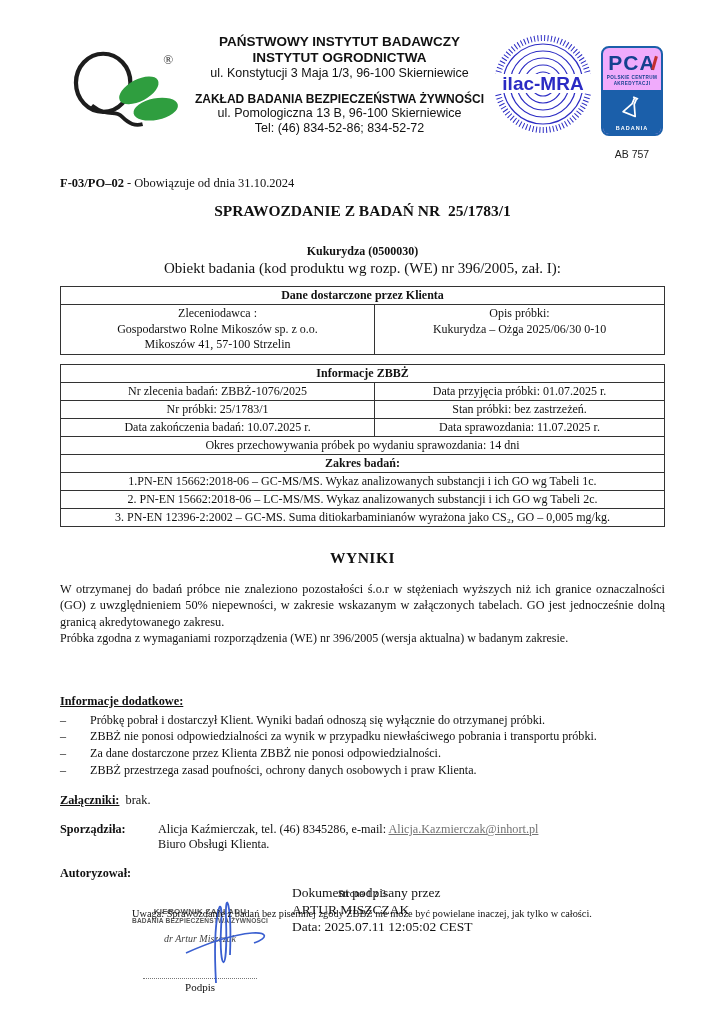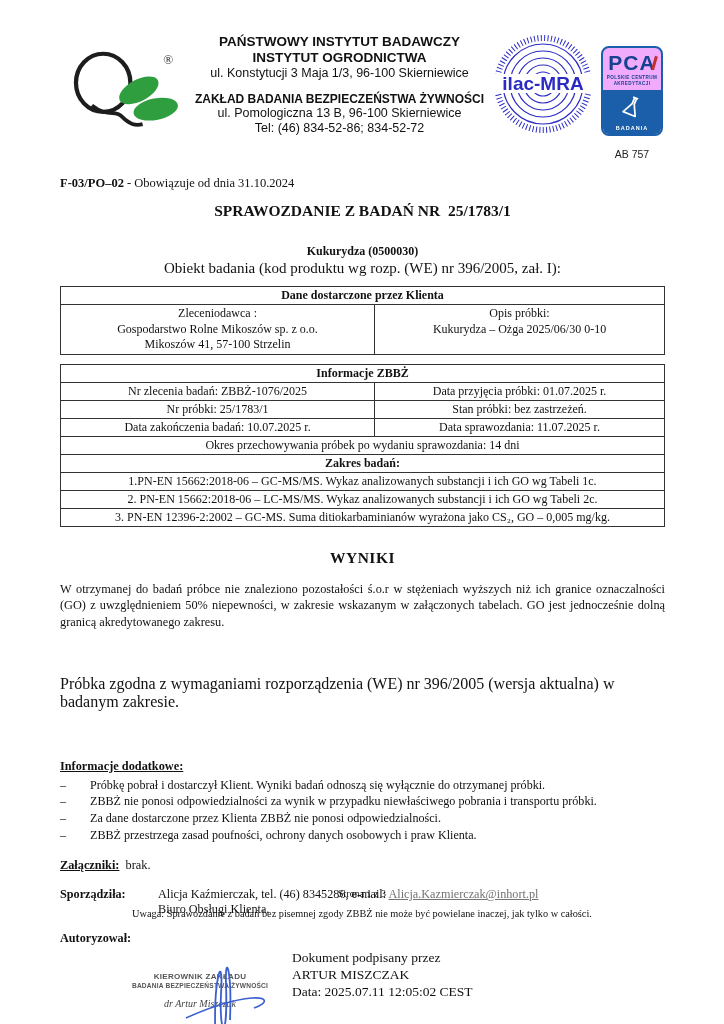--- a/index.html
+++ b/index.html
@@ -39,21 +39,21 @@
   
   table { border-collapse:collapse; width:100%; margin-top:9px; }
   td, th { border:1px solid #333; font-size:12px; padding:1px 16px; vertical-align:top; text-align:center; font-weight:normal; line-height:1.25; }
   th.tbl-hdr { text-align:center; font-weight:bold; padding:1px 4px; }
   .col-l { width:52%; }
   .cell-lines div { line-height:1.3; }
 
   
   .wyniki { text-align:center; font-weight:bold; font-size:15.5px; margin-top:22px; letter-spacing:.5px; }
   .res-par { margin-top:14px; text-align:justify; font-size:12.3px; line-height:1.35; }
-  .conformity { margin-top:44px; font-size:16px; }
+  .conformity { font-size:12px; }
 
   
   .addinfo-h { margin-top:48px; font-weight:bold; text-decoration:underline; font-size:12.3px; }
   .addinfo-list { margin-top:3px; }
   .addinfo-item { display:flex; font-size:12.1px; line-height:1.4; }
   .addinfo-item .dash { width:30px; flex:0 0 auto; }
   .zal { margin-top:14px; font-size:12.3px; }
   .zal b { text-decoration:underline; }
 
   

